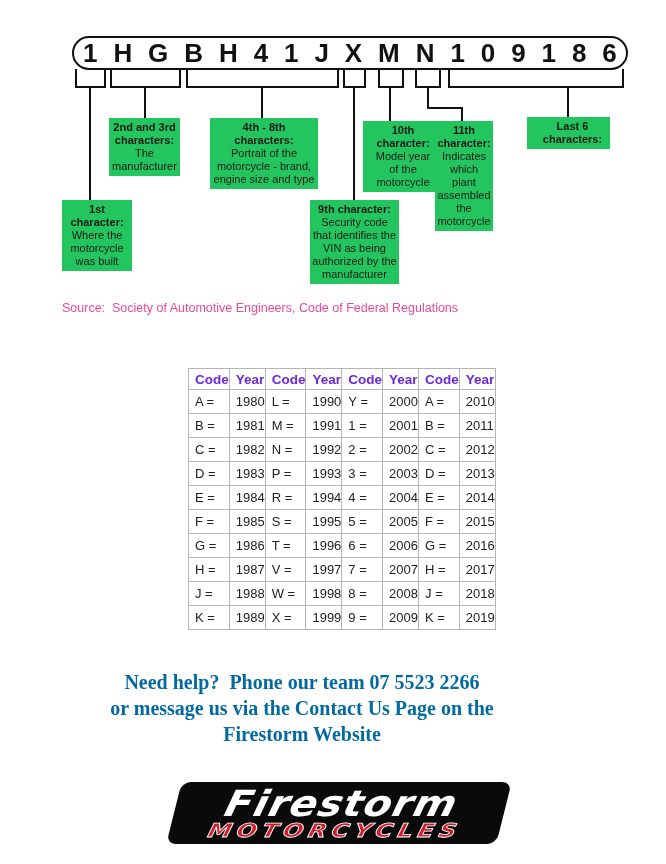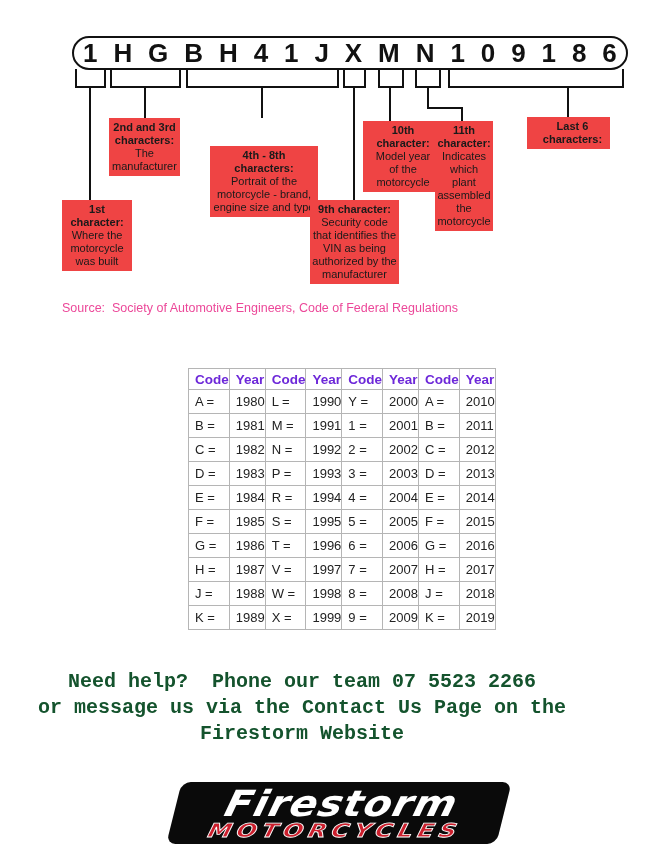--- a/index.html
+++ b/index.html
@@ -33,29 +33,29 @@
   .l2{left:144px;top:87px;height:31px}
   .l3{left:261px;top:87px;height:31px}
   .l4{left:353px;top:87px;height:113px}
   .l5{left:389px;top:87px;height:34px}
   .l6a{left:427px;top:87px;height:22px}
   .l6b{left:427px;top:107px;width:36px;height:2px}
   .l6c{left:461px;top:107px;height:16px}
   .l7{left:567px;top:87px;height:30px}
   
   .label-box{
-    position:absolute;background:#ef4444;color:#1a1a1a;
+    position:absolute;background:#22c55e;color:#1a1a1a;
     font-size:11px;line-height:13px;text-align:center;
     padding:3px 2px;box-sizing:border-box;
   }
   .lb-title{font-weight:bold;display:block;white-space:pre-line;}
   .lb-body{display:block;white-space:pre-line;}
   .lbx1{left:62px;top:200px;width:70px;}
   .lbx2{left:109px;top:118px;width:71px;}
-  .lbx3{left:210px;top:118px;width:108px;margin-top:28px;}
+  .lbx3{left:210px;top:118px;width:108px;}
   .lbx4{left:310px;top:200px;width:89px;}
   .lbx5{left:363px;top:121px;width:80px;}
   .lbx6{left:435px;top:121px;width:58px;}
   .lbx7{left:527px;top:117px;width:83px;padding-left:10px;}
   
   .source-note{
     position:absolute;left:62px;top:301px;font-size:12.5px;color:#ec4899;
     white-space:pre-line;
   }
   
@@ -64,22 +64,22 @@
     font-size:13px;color:#222;table-layout:fixed;
   }
   .year-table th,.year-table td{
     border:1px solid #b5b5b5;text-align:left;padding:0 0 0 6px;overflow:hidden;
   }
   .year-table th{font-weight:bold;height:20px;font-size:13.5px;color:#6d28d9;}
   .year-table td{height:23px;}
   
   .help-text{
     position:absolute;left:0;top:669px;width:604px;text-align:center;
-    font-family:Liberation Mono, monospace;font-weight:bold;
-    font-size:20px;line-height:26px;color:#14532d;white-space:pre-line;
+    font-family:Liberation Serif, serif;font-weight:bold;
+    font-size:20px;line-height:26px;color:#0369a1;white-space:pre-line;
   }
   
   .logo{
     position:absolute;left:174px;top:782px;width:330px;height:62px;
     background:#0a0a0a;transform:skewX(-14deg);border-radius:9px;
     display:flex;flex-direction:column;align-items:center;justify-content:center;
   }
   .logo-brand{
     display:block;color:#ffffff;font-family:"DejaVu Sans", sans-serif;
     font-style:italic;font-weight:bold;font-size:36px;line-height:33px;

